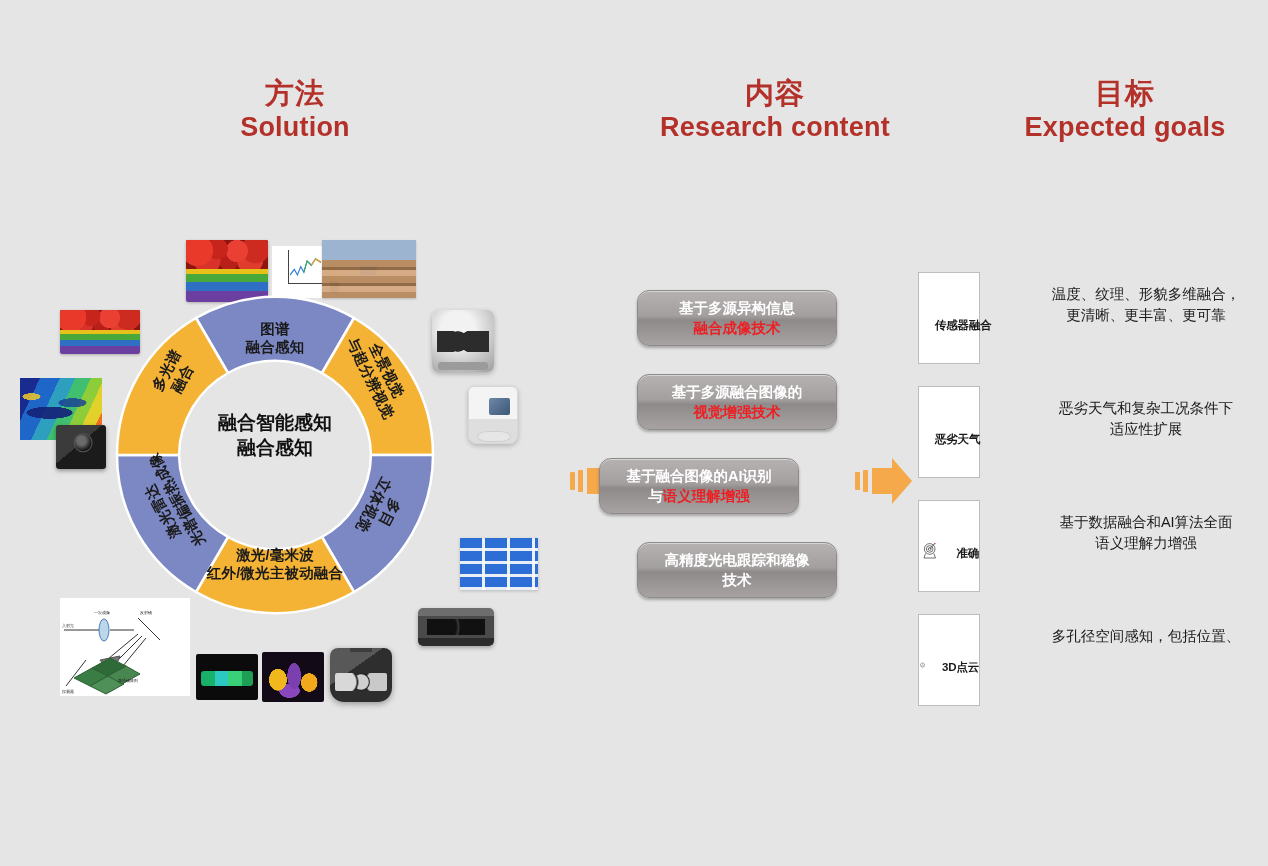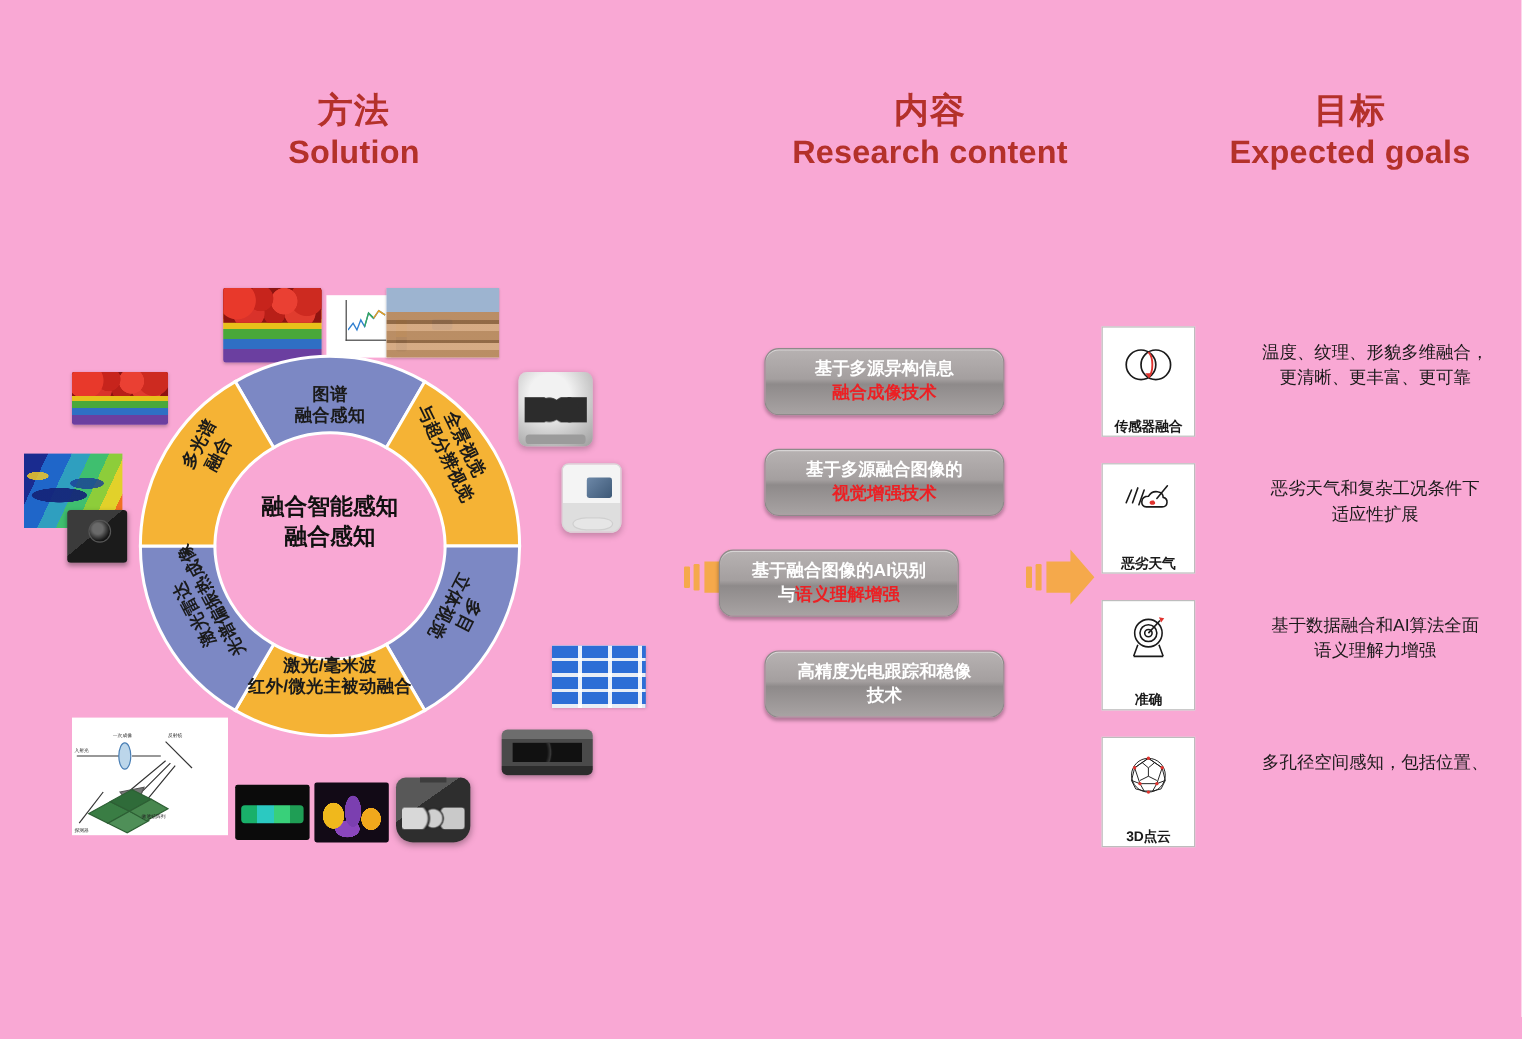--- a/index.html
+++ b/index.html
@@ -6,21 +6,21 @@
   * { box-sizing: border-box; margin: 0; padding: 0; }
   html, body {
     width: 1268px; height: 866px;
     background: #ffffff;
     font-family: "Liberation Sans", "DejaVu Sans", sans-serif;
     overflow: hidden;
   }
   #page {
     position: relative;
     width: 1268px; height: 866px;
-    background: #f9a8d4;
+    background: #e5e5e5;
   }
 
   
   .col-header {
     position: absolute;
     text-align: center;
     color: #b4312a;
     font-weight: bold;
     line-height: 1.22;
     white-space: nowrap;
@@ -265,24 +265,24 @@
     font-size: 14.5px;
     line-height: 1.4;
     padding: 7px 24px;
   }
   .step-box .hl { color: #ec2024; }
 
   
   .goal-row { position:absolute; left:918px; width:340px; height:96px; }
   .goal-card {
     position:absolute; left:0; top:0;
-    width: 78px; height: 92px;
+    width: 62px; height: 92px;
     border: 1.4px solid #bdbdbd;
     background:#fff;
-    display:flex; flex-direction:column; align-items:center; justify-content:flex-start;
+    display:flex; flex-direction:row; align-items:center; justify-content:flex-start;
     padding-top: 9px;
     gap: 16px;
   }
   .goal-card .gi { width:52px; height:50px; }
   .goal-card .gl {
     margin-top: 6px;
     font-size: 11.5px; font-weight:bold; color:#1a1a1a;
     white-space:nowrap; letter-spacing:-0.2px;
   }
   .goal-text {

